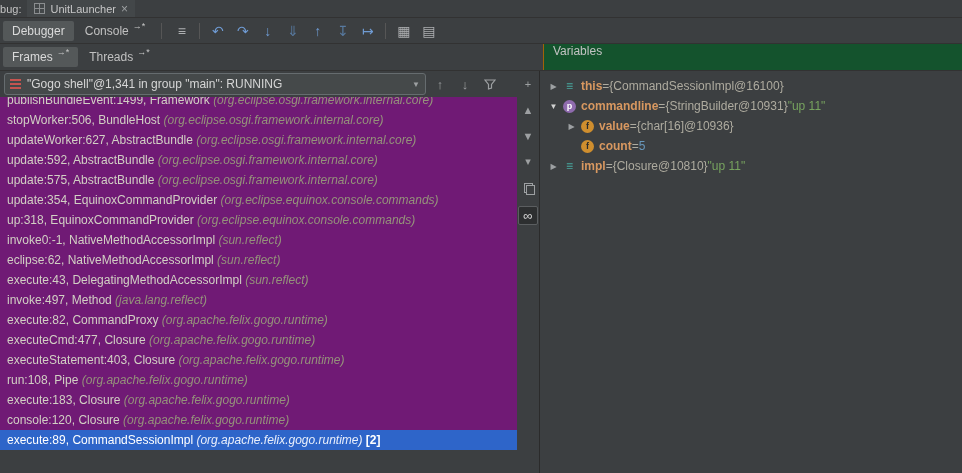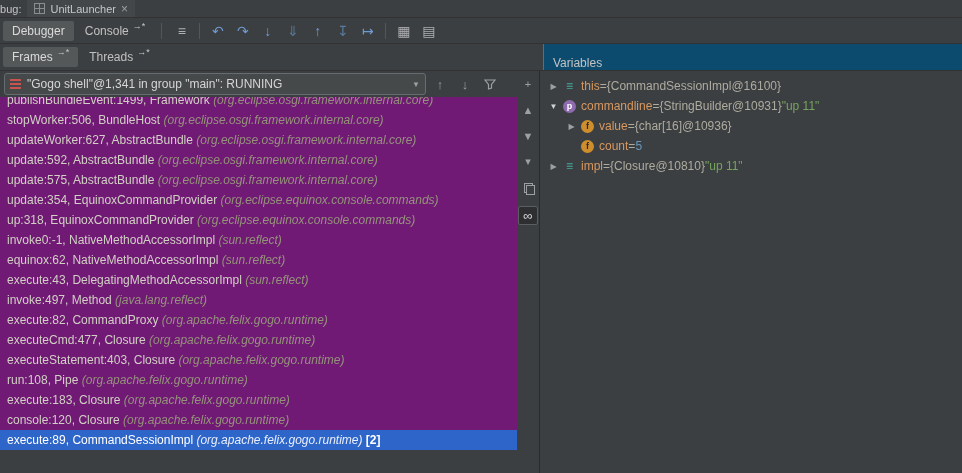--- a/index.html
+++ b/index.html
@@ -31,21 +31,21 @@
   .vsep{width:1px;height:16px;background:#565656;margin:0 5px}
   .tbtn{width:25px;height:20px;display:flex;align-items:center;justify-content:center;font-size:14px}
   .tbtn.gray{color:#aeb0b2}
   .tbtn.blue{color:#6f9bd3}
   .tbtn.dim{color:#587aa0}
 
   
   .row3{height:26px;flex:none;display:flex;border-bottom:1px solid #323232}
   .left-head{width:540px;flex:none;display:flex;align-items:center;padding-left:3px;
     border-right:1px solid #a16207;gap:2px}
-  .right-head{flex:1;display:flex;align-items:flex-end;padding-left:9px;background:#0c4a6e;color:#c3c3c3}
+  .right-head{flex:1;display:flex;align-items:flex-start;padding-left:9px;background:#14532d;color:#c3c3c3}
 
   
   .content{flex:1;display:flex;min-height:0}
   .left-col{width:517px;flex:none;display:flex;flex-direction:column;min-height:0}
 
   .thread-bar{height:26px;flex:none;display:flex;align-items:center;gap:3px;padding:0 4px}
   .combo{width:410px;height:20px;flex:none;background:#45494a;border:1px solid #666c6f;
     border-radius:3px;display:flex;align-items:center;gap:6px;padding:0 5px;color:#d6d6d6}
   .combo-text{flex:1;white-space:nowrap;overflow:hidden}
   .combo-arrow{color:#9da0a2;font-size:8px}
@@ -77,21 +77,21 @@
 
   .vars{flex:1;padding-top:5px;overflow:hidden;background:#3c3f41}
   .var-row{height:20px;display:flex;align-items:center;white-space:nowrap}
   .twisty{width:15px;flex:none;text-align:center;font-size:8px;color:#9da0a2}
   .twisty.open{color:#d2d2d2}
   .vicon{width:13px;height:13px;flex:none;border-radius:50%;display:flex;align-items:center;
     justify-content:center;font-size:9px;font-weight:bold;margin:0 5px 0 2px}
   .ic-value{border-radius:0;background:none;color:#49a8a0;font-size:12px;font-weight:normal}
   .ic-parameter{background:#8f6bae;color:#ffffff}
   .ic-field{background:#cf8e2e;color:#2b2b2b}
-  .vname{color:#d89860;font-weight:normal}
+  .vname{color:#d89860;font-weight:bold}
   .veq,.vval{color:#aeab9f}
   .vval.num{color:#6897bb}
   .vstr{color:#77a35f}
 </style>
 </head>
 <body>
 
 <div class="app">
 
   <div class="titlebar">
@@ -164,21 +164,21 @@
       <div class="frames">
         <div class="frames-inner" id="frames-list">
             <div class="frame-row"><span class="fmain">publishBundleEvent:1499, Framework </span><span class="fpkg">(org.eclipse.osgi.framework.internal.core)</span></div>
             <div class="frame-row"><span class="fmain">stopWorker:506, BundleHost </span><span class="fpkg">(org.eclipse.osgi.framework.internal.core)</span></div>
             <div class="frame-row"><span class="fmain">updateWorker:627, AbstractBundle </span><span class="fpkg">(org.eclipse.osgi.framework.internal.core)</span></div>
             <div class="frame-row"><span class="fmain">update:592, AbstractBundle </span><span class="fpkg">(org.eclipse.osgi.framework.internal.core)</span></div>
             <div class="frame-row"><span class="fmain">update:575, AbstractBundle </span><span class="fpkg">(org.eclipse.osgi.framework.internal.core)</span></div>
             <div class="frame-row"><span class="fmain">update:354, EquinoxCommandProvider </span><span class="fpkg">(org.eclipse.equinox.console.commands)</span></div>
             <div class="frame-row"><span class="fmain">up:318, EquinoxCommandProvider </span><span class="fpkg">(org.eclipse.equinox.console.commands)</span></div>
             <div class="frame-row"><span class="fmain">invoke0:-1, NativeMethodAccessorImpl </span><span class="fpkg">(sun.reflect)</span></div>
-            <div class="frame-row"><span class="fmain">equinox:62, NativeMethodAccessorImpl </span><span class="fpkg">(sun.reflect)</span></div>
+            <div class="frame-row"><span class="fmain">eclipse:62, NativeMethodAccessorImpl </span><span class="fpkg">(sun.reflect)</span></div>
             <div class="frame-row"><span class="fmain">execute:43, DelegatingMethodAccessorImpl </span><span class="fpkg">(sun.reflect)</span></div>
             <div class="frame-row"><span class="fmain">invoke:497, Method </span><span class="fpkg">(java.lang.reflect)</span></div>
             <div class="frame-row"><span class="fmain">execute:82, CommandProxy </span><span class="fpkg">(org.apache.felix.gogo.runtime)</span></div>
             <div class="frame-row"><span class="fmain">executeCmd:477, Closure </span><span class="fpkg">(org.apache.felix.gogo.runtime)</span></div>
             <div class="frame-row"><span class="fmain">executeStatement:403, Closure </span><span class="fpkg">(org.apache.felix.gogo.runtime)</span></div>
             <div class="frame-row"><span class="fmain">run:108, Pipe </span><span class="fpkg">(org.apache.felix.gogo.runtime)</span></div>
             <div class="frame-row"><span class="fmain">execute:183, Closure </span><span class="fpkg">(org.apache.felix.gogo.runtime)</span></div>
             <div class="frame-row"><span class="fmain">console:120, Closure </span><span class="fpkg">(org.apache.felix.gogo.runtime)</span></div>
             <div class="frame-row selected"><span class="fmain">execute:89, CommandSessionImpl </span><span class="fpkg">(org.apache.felix.gogo.runtime)</span><span class="fsuf"> [2]</span></div>
           </div>

